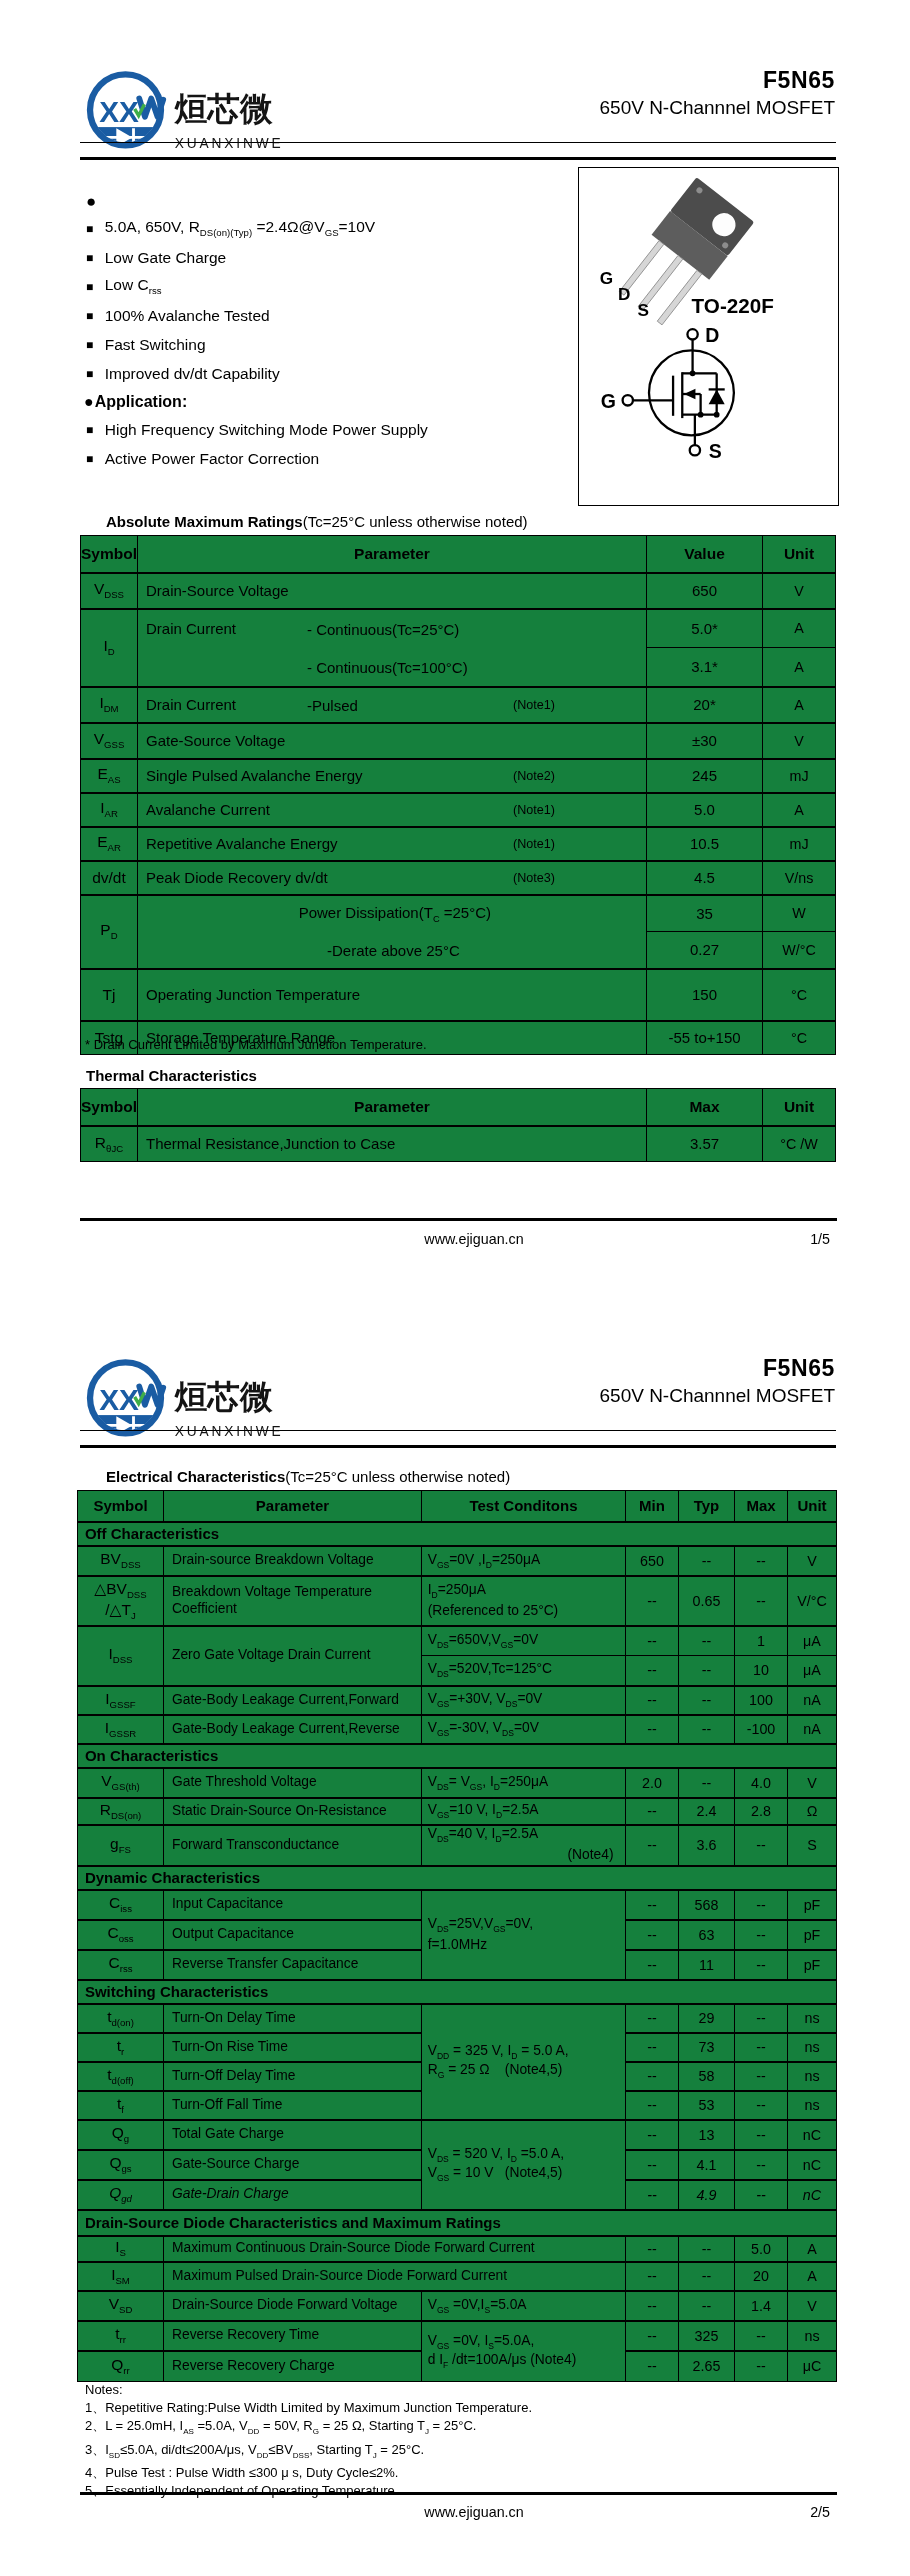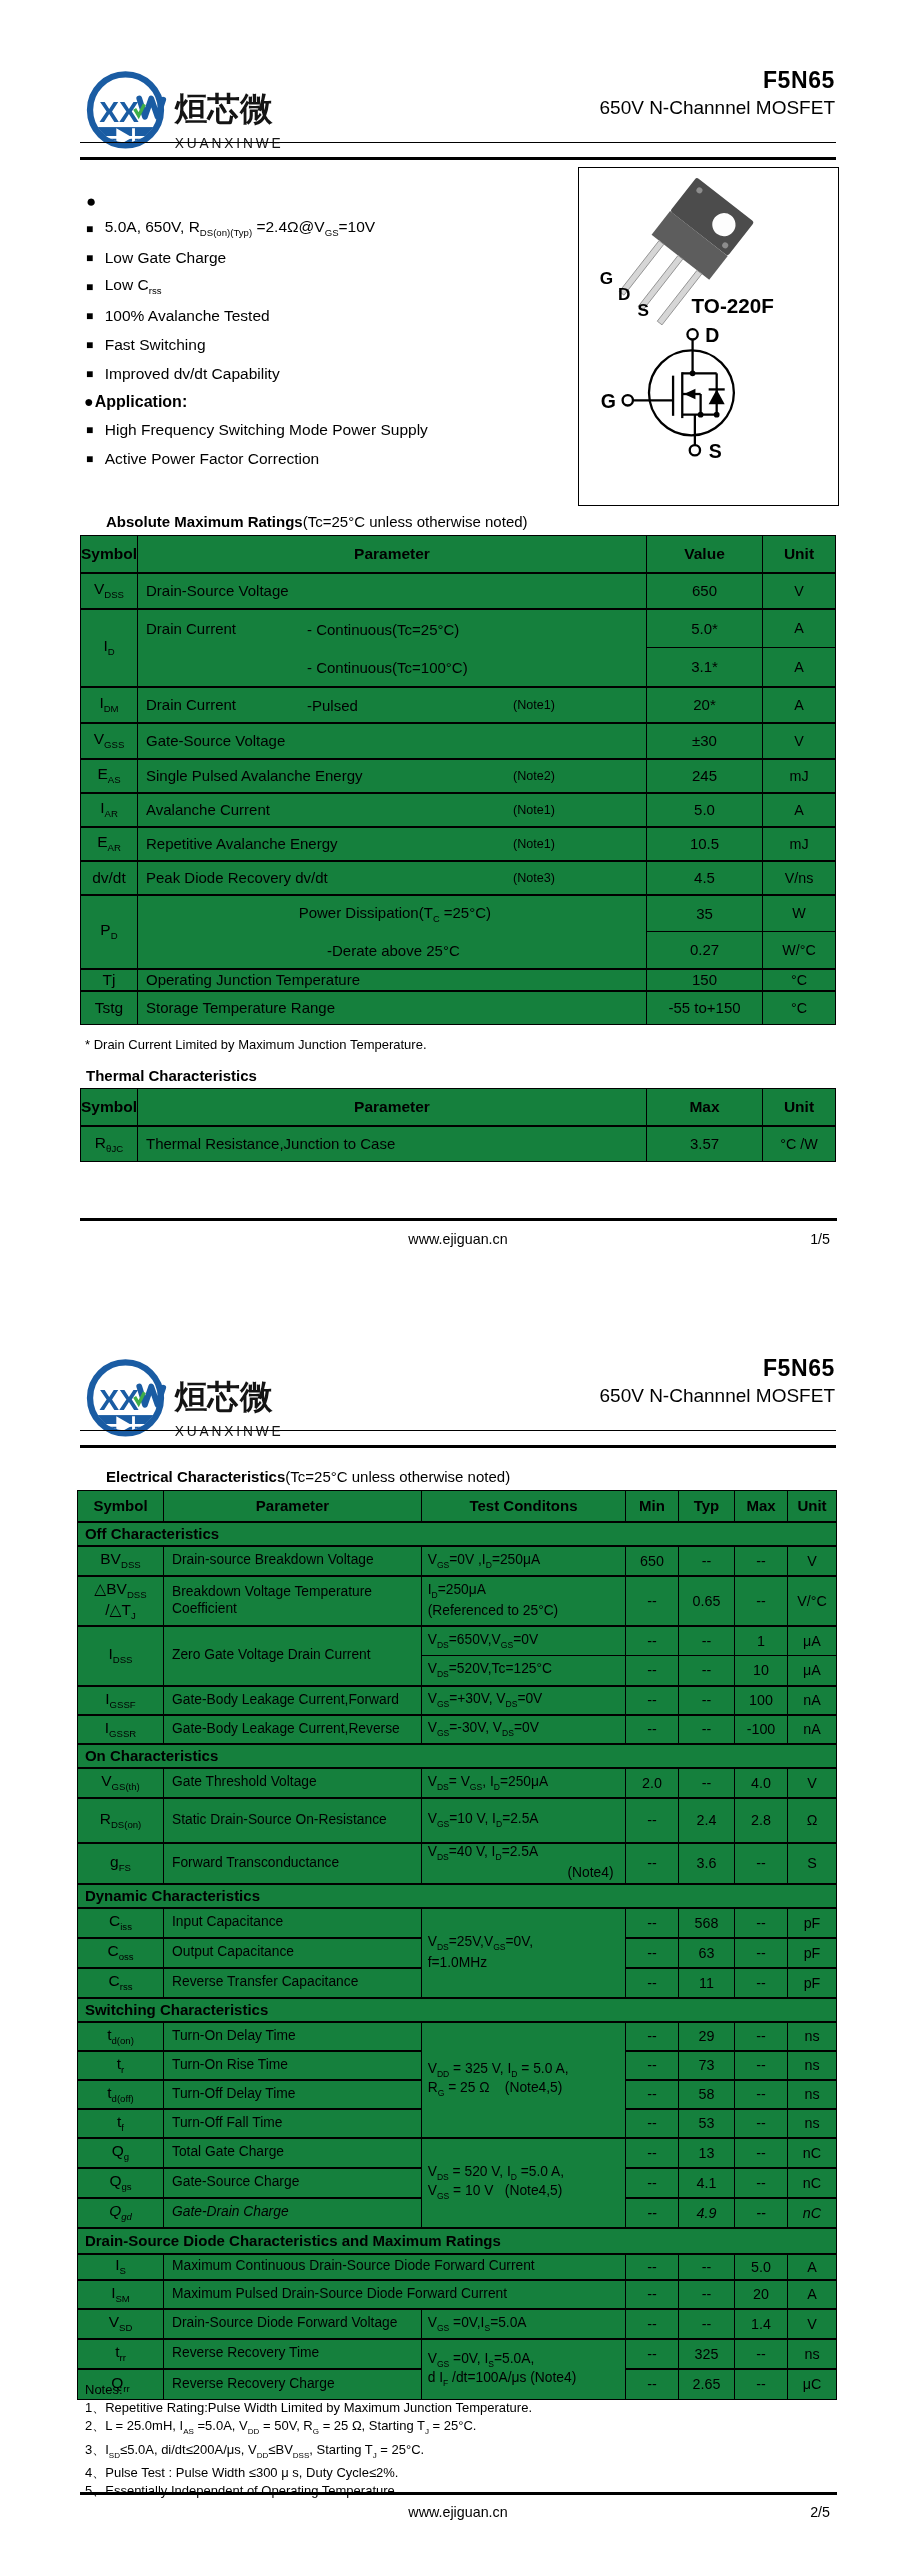--- a/index.html
+++ b/index.html
@@ -65,21 +65,21 @@
   #ec-table td.sec{font-size:15px;}
   #ec-table td.v{font-size:14.3px;}
 
   .fnote{position:absolute;left:85px;top:1037px;font-size:13px;}
 
   
   #notes{position:absolute;left:85px;top:1093px;font-size:13px;line-height:18px;}
 
   
   .f-rule{position:absolute;left:80px;width:757px;height:3.4px;background:#000;}
-  .f-url{position:absolute;left:80px;width:756px;text-align:center;font-size:14.3px;}
+  .f-url{position:absolute;left:96px;width:756px;text-align:center;font-size:14.3px;}
   .f-page{position:absolute;right:80px;font-size:14.3px;}
   #p1 .f-rule{top:1218px;}
   #p1 .f-url,#p1 .f-page{top:1231px;}
   #p2 .f-rule{top:1204px;}
   #p2 .f-url,#p2 .f-page{top:1216px;}
 
   svg text{font-family:"Liberation Sans","DejaVu Sans",sans-serif;}
 </style>
 </head>
 <body>
@@ -311,21 +311,21 @@
               <span class="abs" style="left: 181px;">-Derate above 25°C</span>
             </div>
           </td>
           <td class="v">35</td>
           <td class="u">W</td>
         </tr>
         <tr class="sub" style="height: 36px;">
           <td class="v">0.27</td>
           <td class="u">W/°C</td>
         </tr>
-        <tr style="height: 22px;">
+        <tr style="height: 52px;">
           <td class="s">Tj</td>
           <td class="p">Operating Junction Temperature</td>
           <td class="v">150</td>
           <td class="u">°C</td>
         </tr>
         <tr style="height: 34px;">
           <td class="s">Tstg</td>
           <td class="p">Storage Temperature Range</td>
           <td class="v">-55 to+150</td>
           <td class="u">°C</td>
@@ -485,21 +485,21 @@
         </tr>
         <tr style="height: 30px;">
           <td class="s">V<sub>GS(th)</sub></td>
           <td class="p">Gate Threshold Voltage</td>
           <td class="c">V<sub>DS</sub>= V<sub>GS</sub>, I<sub>D</sub>=250μA</td>
           <td class="v">2.0</td>
           <td class="v">--</td>
           <td class="v">4.0</td>
           <td class="u">V</td>
         </tr>
-        <tr style="height: 45px;">
+        <tr style="height: 27px;">
           <td class="s">R<sub>DS(on)</sub></td>
           <td class="p">Static Drain-Source On-Resistance</td>
           <td class="c">V<sub>GS</sub>=10 V, I<sub>D</sub>=2.5A</td>
           <td class="v">--</td>
           <td class="v">2.4</td>
           <td class="v">2.8</td>
           <td class="u">Ω</td>
         </tr>
         <tr style="height: 41px;">
           <td class="s">g<sub>FS</sub></td>

